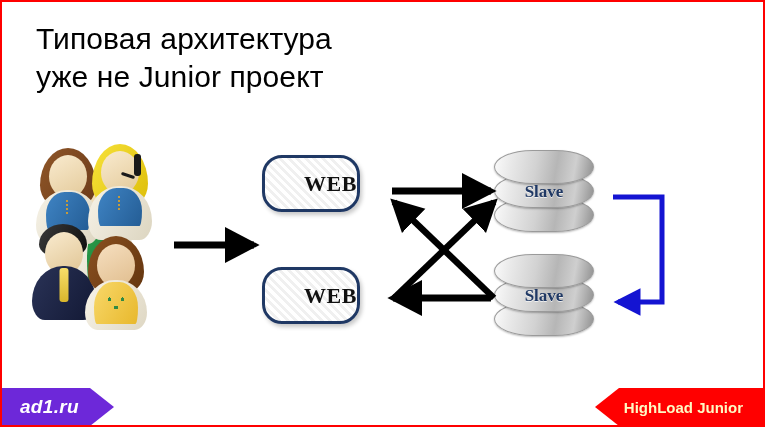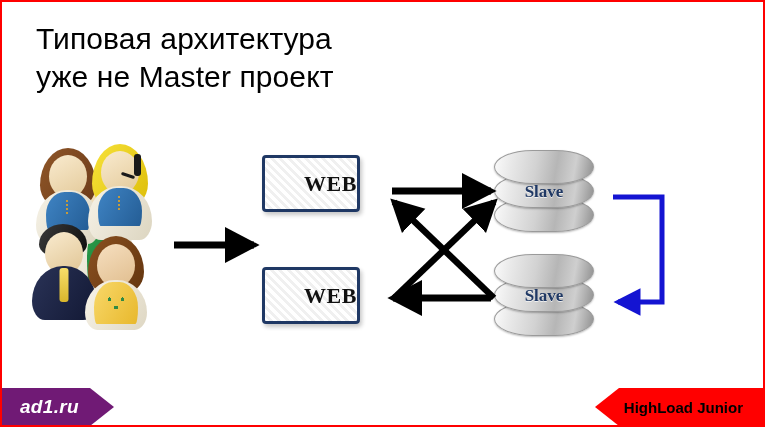--- a/index.html
+++ b/index.html
@@ -21,21 +21,21 @@
   .av .hair{position:absolute;border-radius:50% 50% 45% 45%/60% 60% 40% 40%;}
   .av .body{position:absolute;left:50%;transform:translateX(-50%);
             border-radius:48% 48% 20% 20%/65% 65% 35% 35%;}
   .av .shirt{position:absolute;left:50%;transform:translateX(-50%);
              border-radius:42% 42% 6% 6%/60% 60% 40% 40%;}
   .btns{position:absolute;left:50%;transform:translateX(-50%);
         width:2px;height:14px;border-left:2px dotted #c69b3a;}
 
   
   .webbox{position:absolute;width:98px;height:57px;border:3px solid #1f3864;
-          border-radius:4px;box-sizing:border-box;
+          border-radius:20px;box-sizing:border-box;
           background:repeating-linear-gradient(45deg,#ffffff 0 3px,#f0f0f0 3px 6px);
           box-shadow:2px 3px 4px rgba(0,0,0,.22);
           display:flex;align-items:center;justify-content:center;padding-left:39px;}
   .webbox span{font-family:"Liberation Serif",serif;font-weight:700;
                font-size:22px;color:#111;letter-spacing:.5px;}
   #web1{left:260px;top:153px;}
   #web2{left:260px;top:265px;}
 
   
   .db{position:absolute;width:100px;height:82px;}
@@ -48,41 +48,41 @@
   .seg.s2{top:24px;}
   .seg.s3{top:48px;}
   .dblabel{position:absolute;left:0;width:100px;top:32px;text-align:center;
            font-family:"Liberation Serif",serif;font-weight:700;font-size:17px;
            color:#1f3864;z-index:5;text-shadow:0 1px 0 rgba(255,255,255,.7);}
   #dbMaster{left:492px;top:148px;}
   #dbSlave{left:492px;top:252px;}
 
   
   #adlogo{position:absolute;left:0;top:386px;width:112px;height:38px;
-          background:#701a75;color:#fff;
+          background:#6d28d9;color:#fff;
           clip-path:polygon(0 0,88px 0,112px 19px,88px 38px,0 38px);
           display:flex;align-items:center;}
   #adlogo span{font-size:19px;font-weight:700;font-style:italic;
                padding-left:18px;letter-spacing:.3px;}
   #hlbadge{position:absolute;right:0;top:386px;width:168px;height:38px;
-           background:#f00;color:#000000;
+           background:#f00;color:#fef9c3;
            clip-path:polygon(24px 0,168px 0,168px 38px,24px 38px,0 19px);
            display:flex;align-items:center;justify-content:flex-end;}
   #hlbadge span{font-size:15px;font-weight:700;padding-right:20px;}
 
   svg.ovl{position:absolute;left:0;top:0;width:765px;height:427px;
           pointer-events:none;}
 </style>
 </head>
 <body>
 
 <div id="slide">
 
   <div id="title">Типовая архитектура
-уже не Master проект</div>
+уже не Junior проект</div>
 
   <div id="people">
 
     <div class="av" style="left:48px;top:34px;width:62px;height:118px;">
       <div class="hair" style="left:6px;top:0;width:50px;height:78px;background:linear-gradient(120deg,#a8581f,#7d3c12);"></div>
       <div class="head" style="top:8px;width:36px;height:40px;background:linear-gradient(150deg,#f7e7c8,#e2c79a);"></div>
       <div class="body" style="top:44px;width:60px;height:74px;background:linear-gradient(120deg,#f6f2e6,#ddd6c2);"></div>
       <div class="shirt" style="top:46px;width:38px;height:62px;background:linear-gradient(120deg,#2fa24e,#14702f);"></div>
     </div>
 

